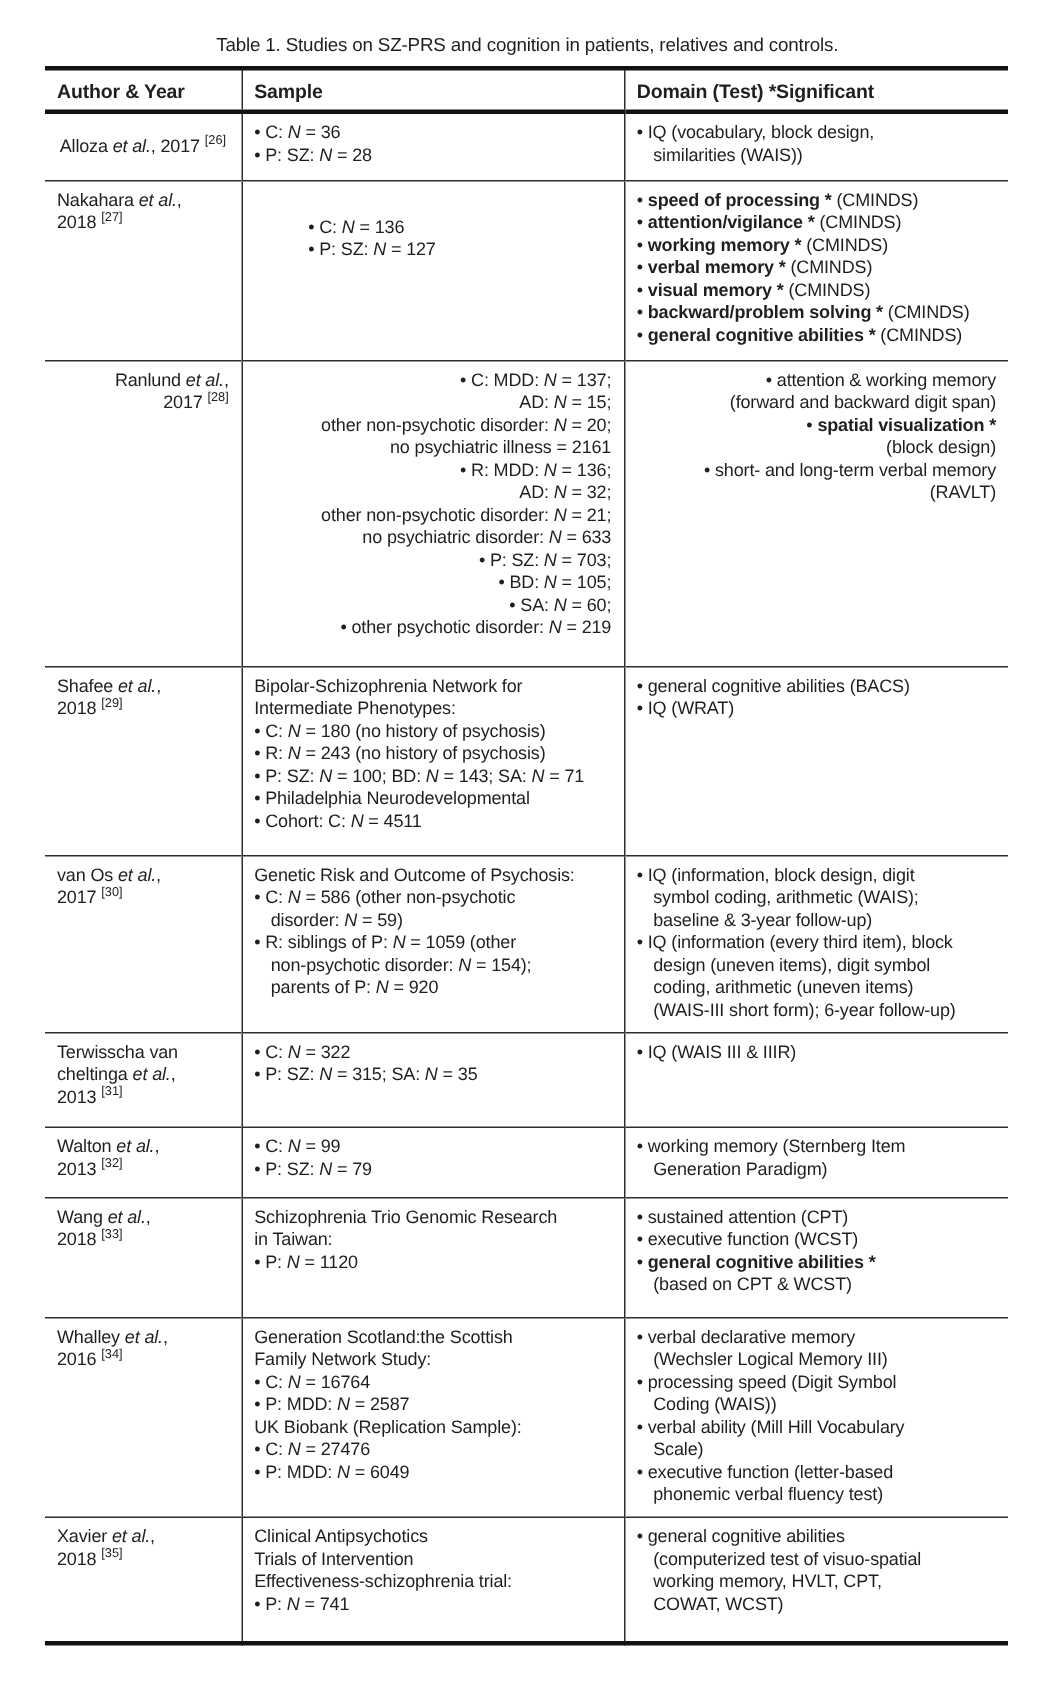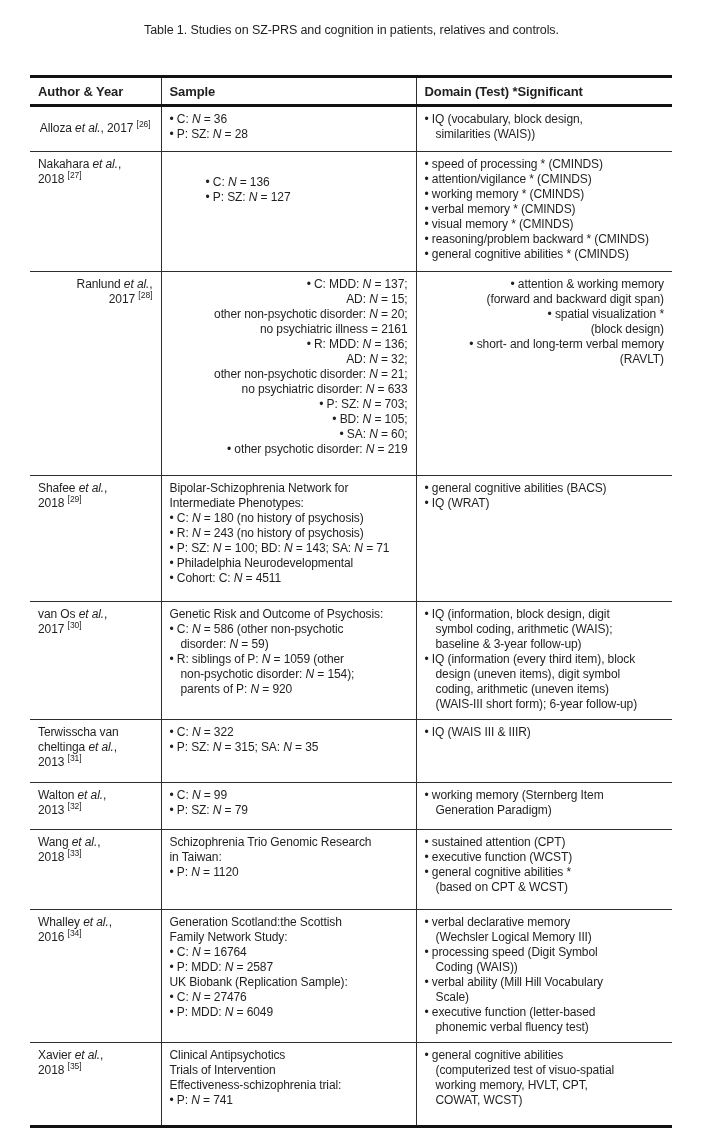--- a/index.html
+++ b/index.html
@@ -25,21 +25,20 @@
     font-weight:normal;
     letter-spacing:-0.1px;
   }
   table.studies{
     border-collapse:collapse;
     table-layout:fixed;
     width:642px;
     margin-left:30px;
     border-top:3px solid var(--border-heavy);
     border-bottom:3px solid var(--border-heavy);
-    margin-top:31px;
   }
   col.c1{width:131px;}
   col.c2{width:255px;}
   col.c3{width:256px;}
   thead th{
     border-bottom:3px solid var(--border-heavy);
     font-size:13px;
     font-weight:bold;
     text-align:left;
     vertical-align:middle;
@@ -66,21 +65,21 @@
   tbody tr:nth-child(7){height:47px;}
   tbody tr:nth-child(8){height:80px;}
   tbody tr:nth-child(9){height:130px;}
   tbody tr:nth-child(10){height:84px;}
   .ln{
     line-height:15px;
     height:15px;
     white-space:nowrap;
   }
   .ln.ind{padding-left:11px;}
-  .ln b{font-weight:normal;}
+  .ln b{font-weight:bold;}
   .ln i, .table-title i{font-style:italic;}
   .ln sup{
     font-size:8.5px;
     vertical-align:super;
     line-height:0;
     letter-spacing:0;
   }
 </style>
 </head>
 <body>
@@ -122,21 +121,21 @@
           <td class="c2" style="padding-top: 23px; padding-left: 44px;">
             <div class="ln">• C: <i>N</i> = 136</div>
             <div class="ln">• P: SZ: <i>N</i> = 127</div>
           </td>
           <td class="c3">
             <div class="ln">• <b>speed of processing *</b> (CMINDS)</div>
             <div class="ln">• <b>attention/vigilance *</b> (CMINDS)</div>
             <div class="ln">• <b>working memory *</b> (CMINDS)</div>
             <div class="ln">• <b>verbal memory *</b> (CMINDS)</div>
             <div class="ln">• <b>visual memory *</b> (CMINDS)</div>
-            <div class="ln">• <b>reasoning/problem backward *</b> (CMINDS)</div>
+            <div class="ln">• <b>backward/problem solving *</b> (CMINDS)</div>
             <div class="ln">• <b>general cognitive abilities *</b> (CMINDS)</div>
           </td>
         </tr>
         <tr>
           <td class="c1">
             <div class="ln">Ranlund <i>et al.</i>,</div>
             <div class="ln">2017 <sup>[28]</sup></div>
           </td>
           <td class="c2">
             <div class="ln">• C: MDD: <i>N</i> = 137;</div>

